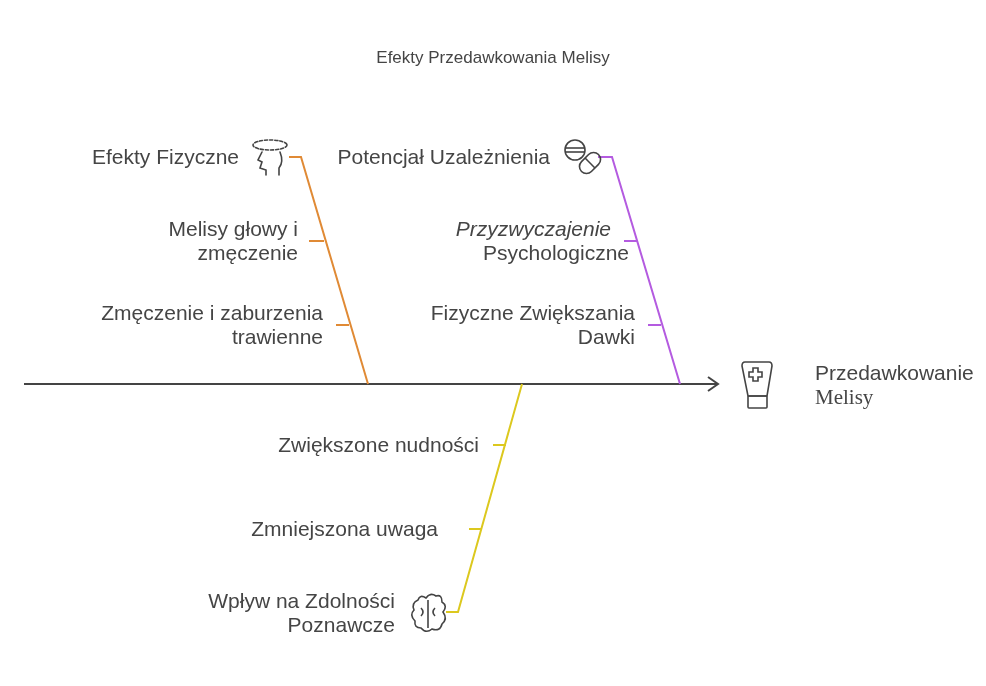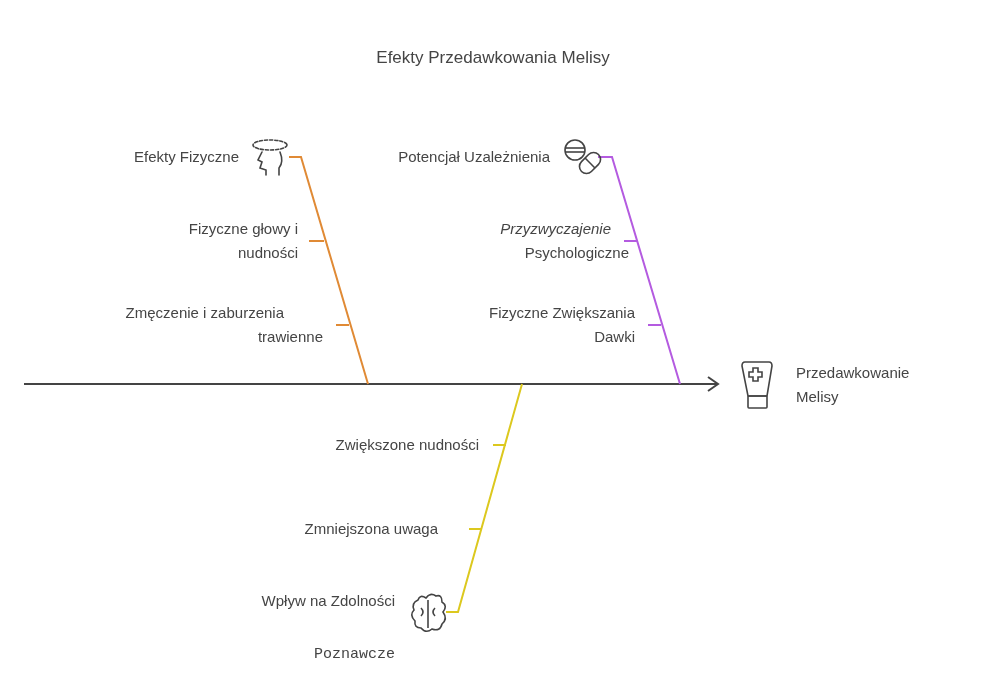--- a/index.html
+++ b/index.html
@@ -1,18 +1,18 @@
 <!DOCTYPE html>
 <html><head>
 <meta charset="utf-8">
 <style>
   html, body { margin:0; padding:0; background:#ffffff; }
   body { width:986px; height:686px; position:relative; overflow:hidden;
          font-family:"Liberation Sans", sans-serif; color:#444444; }
-  .lbl { position:absolute; font-size:15px; line-height:24px; color:#454545; white-space:nowrap; }
+  .lbl { position:absolute; font-size:21px; line-height:24px; color:#454545; white-space:nowrap;margin-left:19px; }
   .r { text-align:right; }
   .title { position:absolute; left:0; width:986px; top:48px; text-align:center; font-size:17px; color:#454545; }
   svg.canvas { position:absolute; left:0; top:0; }
 </style>
 </head>
 <body>
 
 <div class="title">Efekty Przedawkowania Melisy</div>
 
 <svg class="canvas" width="986" height="686" viewBox="0 0 986 686">
@@ -62,30 +62,30 @@
 
   <g stroke="#444" stroke-width="1.6" fill="none">
     <path d="M426 598 Q430 592 436 596 Q442 594 442 602 Q448 606 443 612 Q448 619 442 624 Q440 632 432 629 Q426 634 421 628 Q414 628 415 621 Q409 615 414 610 Q411 603 418 600 Q420 594 426 598 Z"></path>
     <line x1="428" y1="600" x2="428" y2="628"></line>
     <path d="M421 608 Q425 612 421 616"></path>
     <path d="M435 608 Q431 612 435 616"></path>
   </g>
 </svg>
 
 <div class="lbl r" style="right:747px; top:145px;">Efekty Fizyczne</div>
-<div class="lbl r" style="right:688px; top:217px;">Fizyczne głowy i</div>
-<div class="lbl r" style="right:688px; top:241px;">nudności</div>
-<div class="lbl r" style="right:702px; top:301px;text-align:center;">Zmęczenie i zaburzenia</div>
+<div class="lbl r" style="right:688px; top:217px;">Melisy głowy i</div>
+<div class="lbl r" style="right:688px; top:241px;">zmęczenie</div>
+<div class="lbl r" style="right:663px; top:301px;text-align:center;">Zmęczenie i zaburzenia</div>
 <div class="lbl r" style="right:663px; top:325px;">trawienne</div>
 
 <div class="lbl r" style="right:436px; top:145px;text-align:right;">Potencjał Uzależnienia</div>
 <div class="lbl r" style="right:375px; top:217px;font-style:italic;">Przyzwyczajenie</div>
 <div class="lbl r" style="right:357px; top:241px;">Psychologiczne</div>
 <div class="lbl r" style="right:351px; top:301px;">Fizyczne Zwiększania</div>
 <div class="lbl r" style="right:351px; top:325px;">Dawki</div>
 
 <div class="lbl r" style="right:507px; top:433px;">Zwiększone nudności</div>
 <div class="lbl r" style="right:548px; top:517px;">Zmniejszona uwaga</div>
 <div class="lbl r" style="right:591px; top:589px;">Wpływ na Zdolności</div>
-<div class="lbl r" style="right:591px; top:643px;font-family:Liberation Mono, monospace;">Poznawcze</div>
+<div class="lbl r" style="right:591px; top:613px;">Poznawcze</div>
 
 <div class="lbl" style="left:796px; top:361px;">Przedawkowanie</div>
-<div class="lbl" style="left:796px; top:385px;">Melisy</div>
+<div class="lbl" style="left:796px; top:385px;font-family:Liberation Serif, serif;">Melisy</div>
 
 </body></html>

